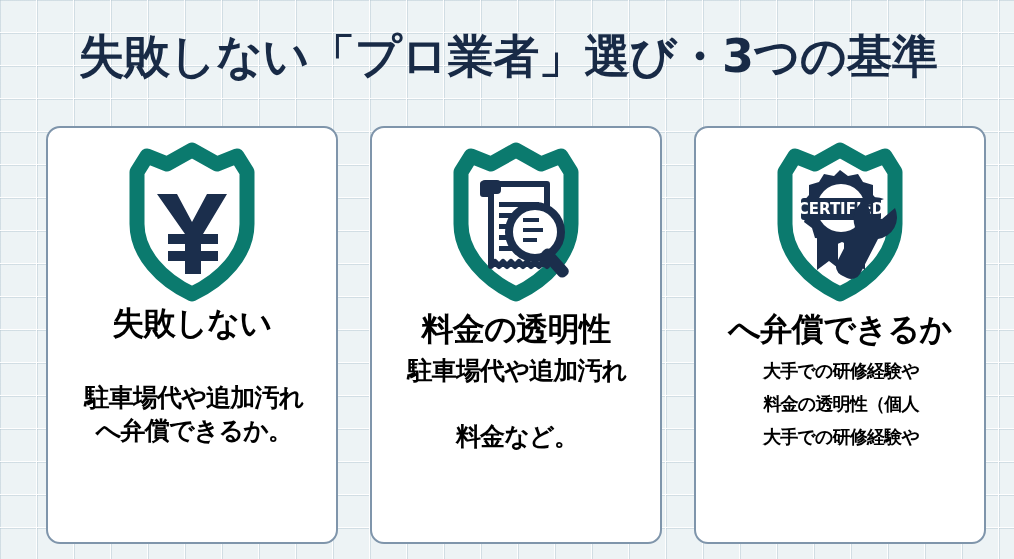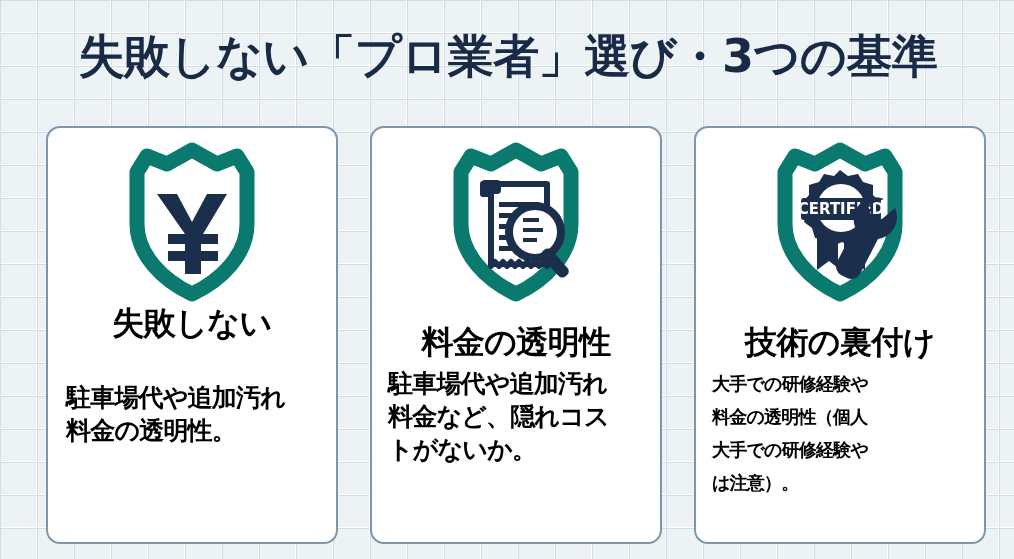--- a/index.html
+++ b/index.html
@@ -87,26 +87,26 @@
   .card-title {
     width: 100%;
     text-align: center;
     font-size: 32px;
     line-height: 38px;
     font-weight: 900;
     color: #000000;
     letter-spacing: -0.6px;
     padding: 0 6px;
     box-sizing: border-box;
-    margin-top: 21px;
+    margin-top: 8px;
   }
 
   .card-body {
     width: 100%;
-    text-align: left;
+    text-align: center;
     font-size: 25px;
     line-height: 33px;
     font-weight: 700;
     color: #000000;
     letter-spacing: -0.8px;
     padding: 6px 14px 0 18px;
     box-sizing: border-box;
   }
 
   .card--1 .card-title { margin-top: 2px; }
@@ -133,21 +133,21 @@
             <rect x="78" y="92" width="16" height="40"></rect>
           </g>
         </svg>
       </div>
       <div class="card-title">
         <span>失敗しない</span><br>
       </div>
       <div class="card-body">
         <br>
         <span>駐車場代や追加汚れ</span><br>
-        <span>料金の透明性。</span>
+        <span>へ弁償できるか。</span>
       </div>
     </div>
 
     <div class="card card--2">
       <div class="card-icon">
         <svg viewBox="0 0 170 160" xmlns="http://www.w3.org/2000/svg">
           <path d="M85 8 L60 22 L40 14 L30 30 L30 82 C30 112 55 138 85 152 C115 138 140 112 140 82 L140 30 L130 14 L110 22 Z" fill="none" stroke="#0b7a6e" stroke-width="15" stroke-linejoin="round"></path>
           <g>
             <path d="M52 42 L52 52 L60 52 L60 124 L64 120 L68 124 L72 120 L76 124 L80 120 L84 124 L88 120 L92 124 L96 120 L100 124 L104 120 L108 124 L112 120 L116 124 L116 52 L116 42 Z" fill="#ffffff" stroke="#1b2e4c" stroke-width="6" stroke-linejoin="round"></path>
             <rect x="50" y="38" width="20" height="14" rx="4" fill="#1b2e4c"></rect>
@@ -168,22 +168,22 @@
             </g>
             <rect x="118" y="104" width="12" height="34" rx="5" fill="#1b2e4c" transform="rotate(-42 124 121)"></rect>
           </g>
         </svg>
       </div>
       <div class="card-title">
         <span>料金の透明性</span>
       </div>
       <div class="card-body">
         <span>駐車場代や追加汚れ</span><br>
-        <span>料金など、隠れコス</span><br>
-        <span>トがないか。</span>
+        <br>
+        <span>料金など。</span>
       </div>
     </div>
 
     <div class="card card--3">
       <div class="card-icon">
         <svg viewBox="0 0 170 160" xmlns="http://www.w3.org/2000/svg">
           <path d="M85 8 L60 22 L40 14 L30 30 L30 82 C30 112 55 138 85 152 C115 138 140 112 140 82 L140 30 L130 14 L110 22 Z" fill="none" stroke="#0b7a6e" stroke-width="15" stroke-linejoin="round"></path>
           <g fill="#1b2e4c">
             <path d="M85 28 L93 34 L103 32 L108 40 L118 43 L118 53 L125 61 L120 70 L123 80 L115 86 L113 96 L103 97 L96 104 L87 100 L78 104 L70 97 L60 96 L57 86 L49 80 L52 70 L47 61 L54 53 L54 43 L64 40 L69 32 L79 34 Z"></path>
             <circle cx="86" cy="66" r="24" fill="#ffffff"></circle>
@@ -191,24 +191,23 @@
             <path d="M110 96 L110 128 L98 119 L89 126 L89 96 Z"></path>
             <rect x="46" y="56" width="80" height="22" rx="3"></rect>
             <text x="86" y="72" text-anchor="middle" font-family="'DejaVu Sans','Liberation Sans',sans-serif" font-size="15" font-weight="700" fill="#ffffff">CERTIFIED</text>
           </g>
           <g fill="#1b2e4c">
             <path d="M139 61 a22 22 0 0 0 -29 28 L92 124 a10 10 0 0 0 4 13 l6 3 a10 10 0 0 0 13 -4 l18 -35 a22 22 0 0 0 17 -31 l-13 11 l-11 -3 l-3 -11 Z" transform="translate(-10,-4)"></path>
           </g>
         </svg>
       </div>
       <div class="card-title">
-        <span>技術の裏付け</span>
+        <span>へ弁償できるか</span>
       </div>
       <div class="card-body">
         <span>大手での研修経験や</span><br>
         <span>料金の透明性（個人</span><br>
         <span>大手での研修経験や</span><br>
-        <span>は注意）。</span>
       </div>
     </div>
 
   </div>
 </div>
 
 </body></html>

